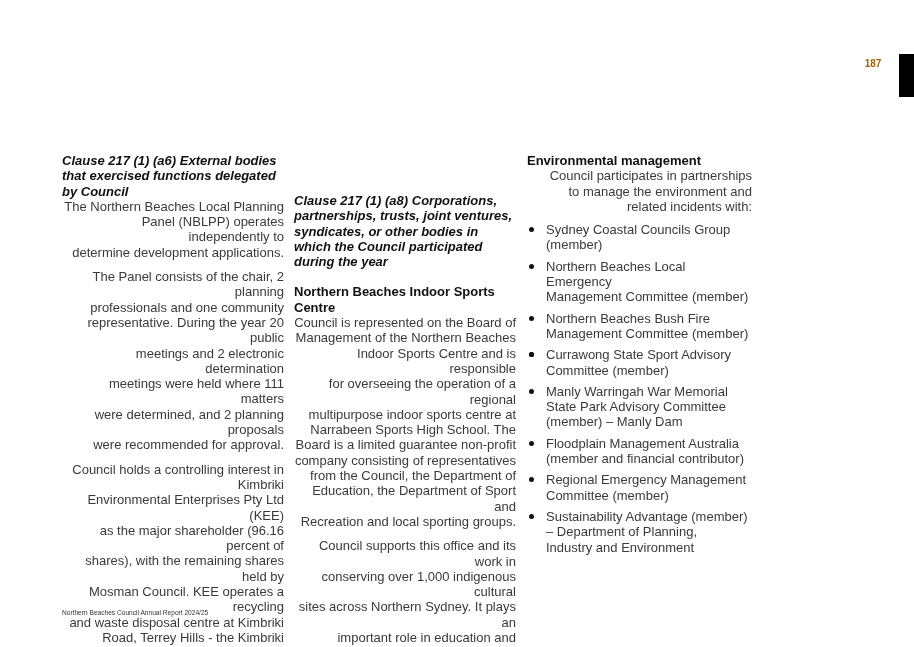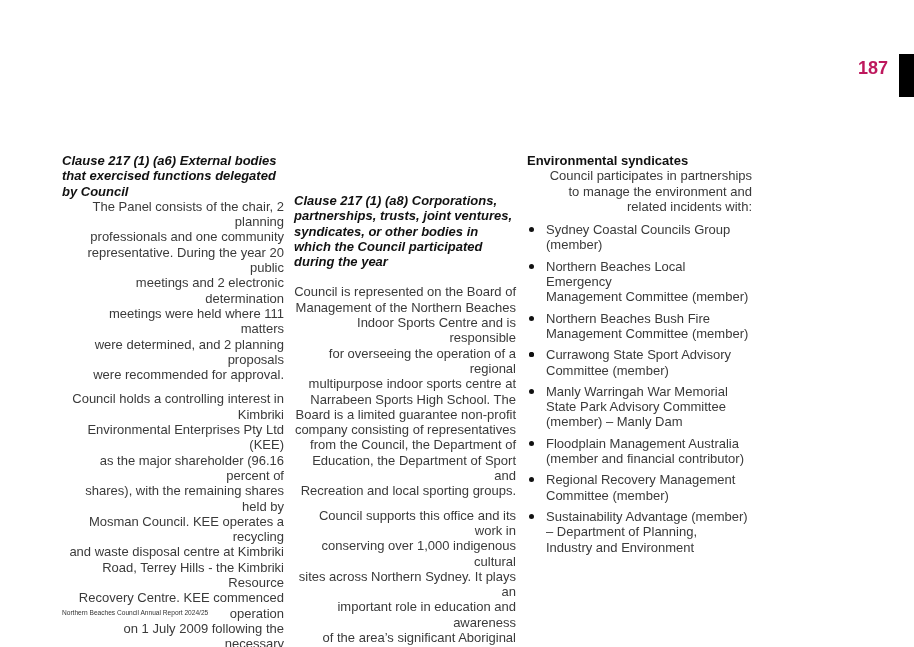--- a/index.html
+++ b/index.html
@@ -2,21 +2,21 @@
 <html><head>
 <meta charset="utf-8">
 <style>
   html, body { margin: 0; padding: 0; }
   body {
     width: 914px; height: 647px; background: #ffffff; position: relative; overflow: hidden;
     font-family: "Liberation Sans", sans-serif; color: #3a3a3a;
   }
   .page-number {
     position: absolute; top: 58px; left: 858px; width: 30px; text-align: center;
-    font-size: 18px; font-weight: bold; color: #be185d;
+    font-size: 10px; font-weight: bold; color: #a16207;
   }
   .page-tab {
     position: absolute; top: 54px; left: 899px; width: 15px; height: 43px; background: #000000;
   }
   .col {
     position: absolute; top: 153px; width: 222px;
     font-size: 13px; line-height: 15.3px;
   }
   .col1 { left: 62px; }
   .col2 { left: 294px; margin-top: 40px; }
@@ -37,20 +37,23 @@
 </style>
 </head>
 <body>
 
 <div class="page-number">187</div>
 <div class="page-tab"></div>
 
 <div class="col col1">
   <div class="block">
     <div class="heading-ital">Clause 217 (1) (a6) External bodies that exercised functions delegated by Council</div>
+    <p class="para">The Northern Beaches Local Planning
+Panel (NBLPP) operates independently to
+determine development applications.</p>
     <p class="para">The Panel consists of the chair, 2 planning
 professionals and one community
 representative. During the year 20 public
 meetings and 2 electronic determination
 meetings were held where 111 matters
 were determined, and 2  planning proposals
 were recommended for approval.</p>
   </div>
   <div class="block">
     <p class="para">Council holds a controlling interest in Kimbriki
@@ -64,20 +67,21 @@
 on 1 July 2009 following the necessary
 authorisations pursuant to sections 358
 and 625 of the Local Government Act.</p>
   </div>
 </div>
 
 <div class="col col2">
   <div class="heading-ital">Clause 217 (1) (a8) Corporations, partnerships, trusts, joint ventures, syndicates, or other bodies in which the Council participated during the year</div>
   <div class="spacer"></div>
   <div class="block">
+    <div class="heading">Northern Beaches Indoor Sports Centre</div>
     <p class="para">Council is represented on the Board of
 Management of the Northern Beaches
 Indoor Sports Centre and is responsible
 for overseeing the operation of a regional
 multipurpose indoor sports centre at
 Narrabeen Sports High School. The
 Board is a limited guarantee non-profit
 company consisting of representatives
 from the Council, the Department of
 Education, the Department of Sport and
@@ -90,39 +94,39 @@
 important role in education and awareness
 of the area’s significant Aboriginal cultural
 heritage. The partnership, along with the
 Memorandum of Understanding, is with North
 Sydney, Willoughby, Lane Cove, Strathfield,
 Kur-ring-gai and Northern Beaches councils.</p>
   </div>
 </div>
 
 <div class="col col3">
-  <div class="heading">Environmental syndicates</div>
+  <div class="heading">Environmental management</div>
   <p class="para" style="margin-bottom:0">Council participates in partnerships
 to manage the environment and
 related incidents with:</p>
   <ul class="bullets">
     <li><span class="dot"></span><span>Sydney Coastal Councils Group (member)</span></li>
     <li><span class="dot"></span><span>Northern Beaches Local Emergency
 Management Committee (member)</span></li>
     <li><span class="dot"></span><span>Northern Beaches Bush Fire
 Management Committee (member)</span></li>
     <li><span class="dot"></span></li>
     <li><span class="dot"></span><span>Currawong State Sport Advisory
 Committee (member)</span></li>
     <li><span class="dot"></span><span>Manly Warringah War Memorial
 State Park Advisory Committee
 (member) – Manly Dam</span></li>
     <li><span class="dot"></span><span>Floodplain Management Australia
 (member and financial contributor)</span></li>
-    <li><span class="dot"></span><span>Regional Recovery Management
+    <li><span class="dot"></span><span>Regional Emergency Management
 Committee (member)</span></li>
     <li><span class="dot"></span><span>Sustainability Advantage (member)
 – Department of Planning,
 Industry and Environment</span></li>
   </ul>
 </div>
 
 <div class="footer">Northern Beaches Council Annual Report 2024/25</div>
 
 </body></html>

